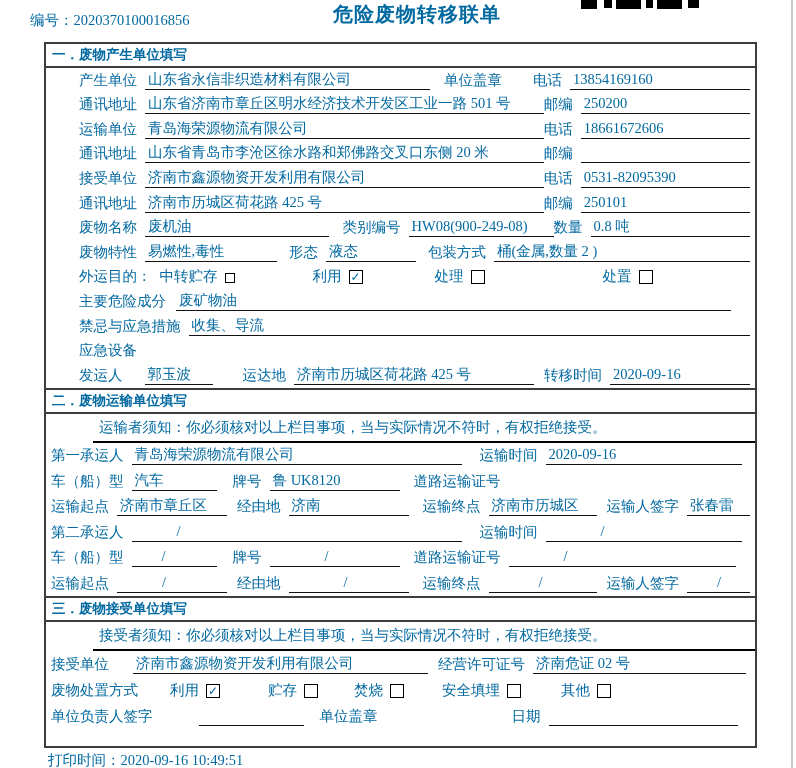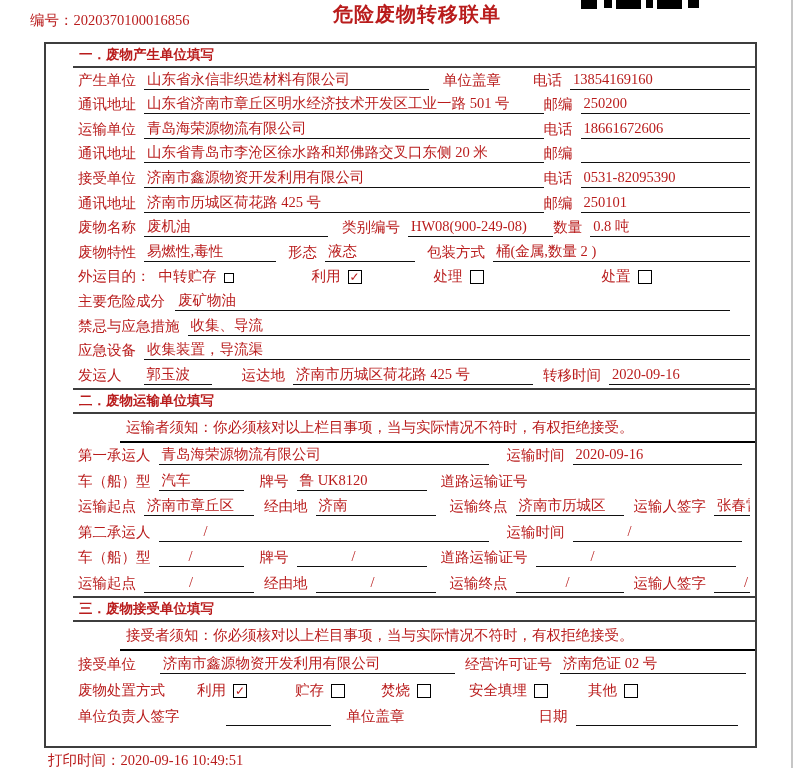--- a/index.html
+++ b/index.html
@@ -1,29 +1,29 @@
 <!DOCTYPE html>
 <html><head>
 <meta charset="utf-8">
 <style>
   html,body{margin:0;padding:0;background:#fff;}
   .page{position:relative;width:796px;height:768px;background:#fff;overflow:hidden;
-        font-family:"Liberation Serif","DejaVu Serif",serif;color:#b91c1c;font-size:14.5px;text-decoration:underline;}
+        font-family:"Liberation Serif","DejaVu Serif",serif;color:#0369a1;font-size:14.5px;text-decoration:underline;}
   .qb{position:absolute;top:0;height:8px;background:#000;}
   .docnum{position:absolute;left:30px;top:11px;white-space:nowrap;}
   .title{position:absolute;left:333px;top:1px;margin:0;font-family:"Liberation Sans","DejaVu Sans",sans-serif;
          font-size:20px;font-weight:bold;letter-spacing:1px;white-space:nowrap;}
   .formbox{position:absolute;left:44px;top:42px;width:713px;height:706px;box-sizing:border-box;
-           border:2px solid #3d3d3d;background:#fff;padding-left:27px;}
+           border:2px solid #3d3d3d;background:#fff;}
   .sech{height:22px;line-height:22px;padding-left:6px;border-bottom:2px solid #3d3d3d;
         font-family:"Liberation Sans","DejaVu Sans",sans-serif;font-weight:bold;font-size:13.5px;}
   .sech.mid{border-top:2px solid #3d3d3d;}
   .notice{height:27px;line-height:27px;padding-left:6px;border-bottom:2px solid #000000;white-space:nowrap;margin-left:47px;}
   .r{display:flex;align-items:flex-end;padding:0 5px 3px 5px;box-sizing:border-box;white-space:nowrap;}
-  .s1r{height:24.6px;}
+  .s1r{height:24.6px;margin-left:28px;}
   .s2r{height:25.5px;}
   .s3r{height:26.2px;}
   .l{white-space:nowrap;}
   .f{border-bottom:1px solid #111;min-height:19px;line-height:19px;padding:0 3px;
      white-space:nowrap;box-sizing:border-box;overflow:hidden;}
   .fx{flex:1;}
   .mla{margin-left:auto;}
   .chk{display:inline-flex;align-items:center;justify-content:center;width:12px;height:12px;
        border:1px solid #000;margin:0 0 2px 7px;font-size:12px;line-height:1;flex:0 0 auto;}
   .chk-sm{width:8px;height:8px;margin-bottom:3px;}
@@ -131,21 +131,20 @@
       <span class="f" style="width:555px;margin-left:10px">废矿物油</span>
     </div>
 
     <div class="r s1r">
       <span class="l">禁忌与应急措施</span>
       <span class="f" style="width:568px;margin-left:8px">收集、导流</span>
     </div>
 
     <div class="r s1r">
       <span class="l">应急设备</span>
-      <span class="f fx" style="margin-left:8px">收集装置，导流渠</span>
     </div>
 
     <div class="r s1r">
       <span class="l">发运人</span>
       <span class="f" style="width:68px;margin-left:22px">郭玉波</span>
       <span class="l" style="margin-left:30px">运达地</span>
       <span class="f" style="width:240px;margin-left:8px">济南市历城区荷花路 425 号</span>
       <span class="l" style="margin-left:10px">转移时间</span>
       <span class="f fx" style="margin-left:8px">2020-09-16</span>
     </div>

